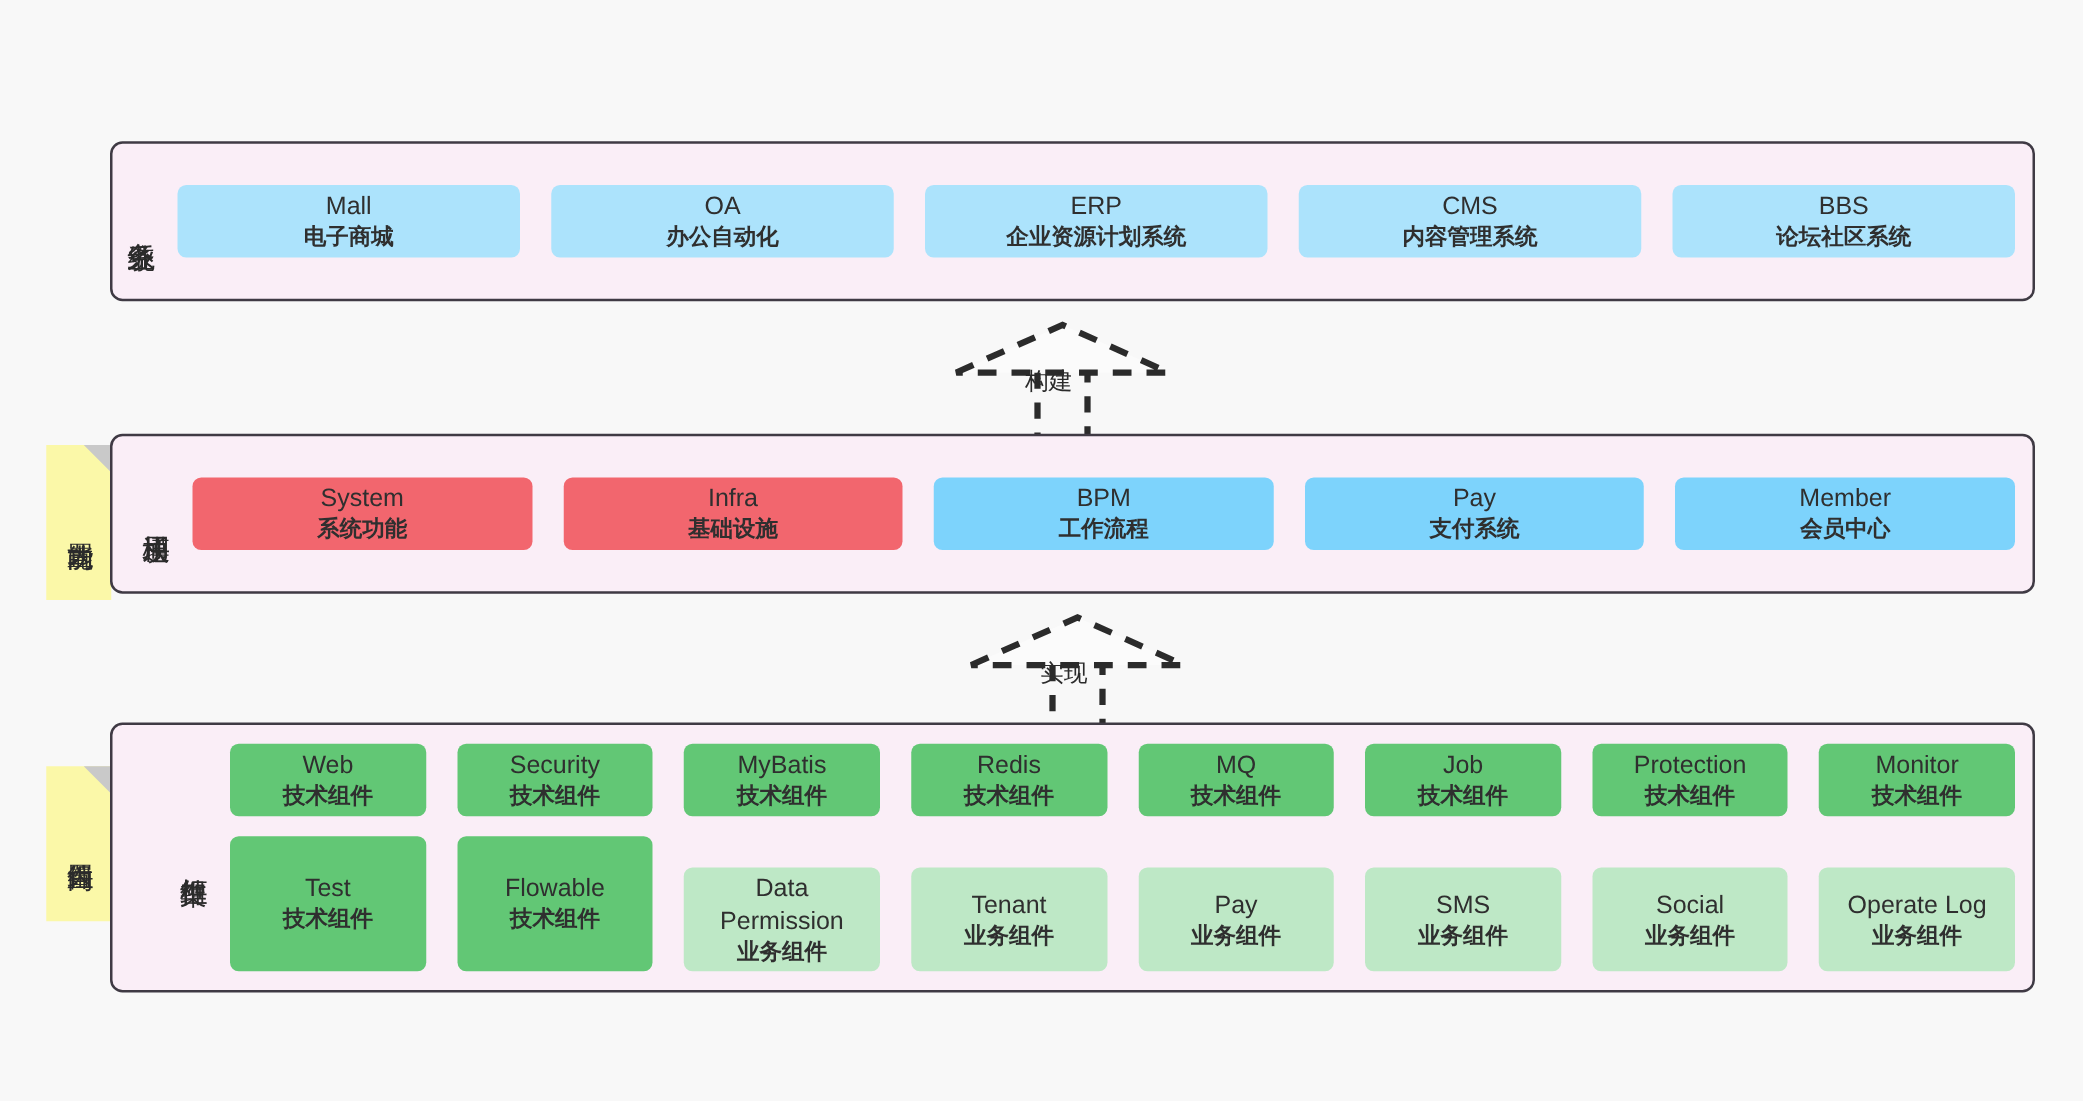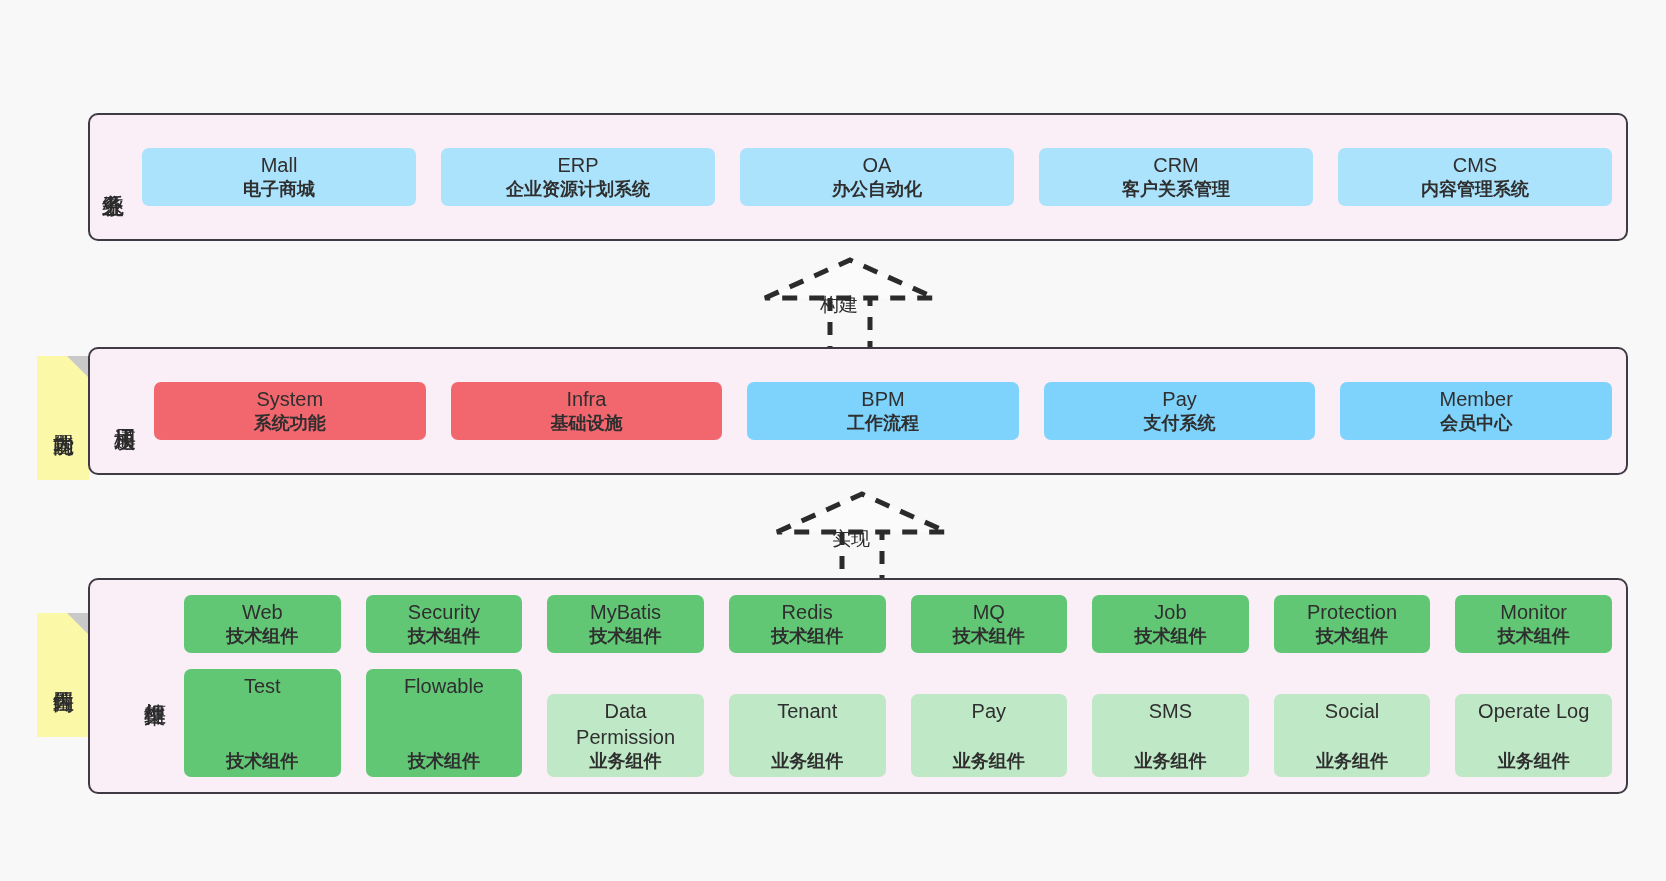--- a/index.html
+++ b/index.html
@@ -69,21 +69,21 @@
     gap: 25px;
   }
 
   
   .box {
     flex: 1 1 0;
     border-radius: 7px;
     display: flex;
     flex-direction: column;
     align-items: center;
-    justify-content: space-between;
+    justify-content: center;
     text-align: center;
     box-sizing: border-box;
     padding: 4px 6px;
     line-height: 1.30;
     color: #2f2f2f;
   }
   .box .t1 { font-size: 20px; }
   .box .t2 { font-size: 18px; font-weight: bold; }
 
   .blue      { background: #ace3fc; }
@@ -138,34 +138,34 @@
 
   <div class="layer" id="layer-business" style="left:88px; top:113px; width:1540px; height:128px;">
     <div class="layer-label">业务系统</div>
     <div class="layer-body">
       <div class="row">
         <div class="box blue">
           <span class="t1">Mall</span>
           <span class="t2">电子商城</span>
         </div>
         <div class="box blue">
+          <span class="t1">OA</span>
+          <span class="t2">办公自动化</span>
+        </div>
+        <div class="box blue">
           <span class="t1">ERP</span>
           <span class="t2">企业资源计划系统</span>
         </div>
         <div class="box blue">
-          <span class="t1">OA</span>
-          <span class="t2">办公自动化</span>
-        </div>
-        <div class="box blue">
-          <span class="t1">CRM</span>
-          <span class="t2">客户关系管理</span>
-        </div>
-        <div class="box blue">
           <span class="t1">CMS</span>
           <span class="t2">内容管理系统</span>
+        </div>
+        <div class="box blue">
+          <span class="t1">BBS</span>
+          <span class="t2">论坛社区系统</span>
         </div>
       </div>
     </div>
   </div>
 
   <div class="connector" style="left:760px; top:256px; width:180px; height:98px;">
     <svg width="180" height="98" viewBox="0 0 180 98">
 
       <path d="M 70 42 L 70 98 L 110 98 L 110 42" fill="none" stroke="#2b2b2b" stroke-width="5" stroke-dasharray="13 11" stroke-linecap="butt"></path>
       <path d="M 5 42 L 90 4 L 175 42 Z" fill="#fbfbfb" stroke="#2b2b2b" stroke-width="5" stroke-dasharray="15 12" stroke-linejoin="miter"></path>

